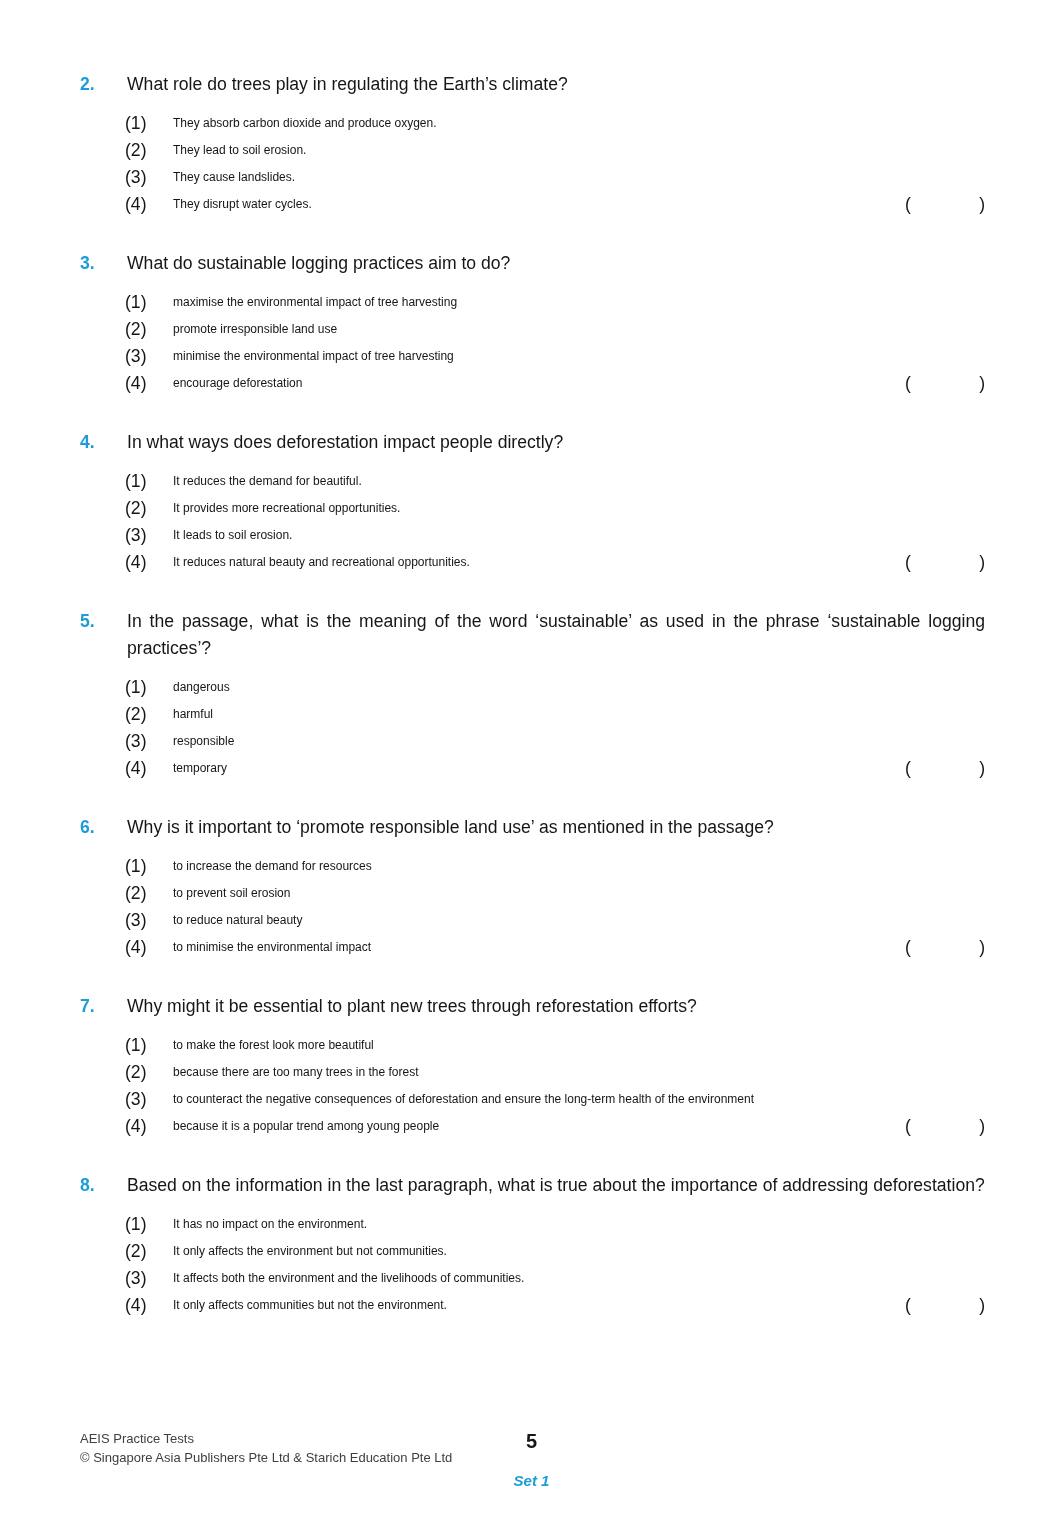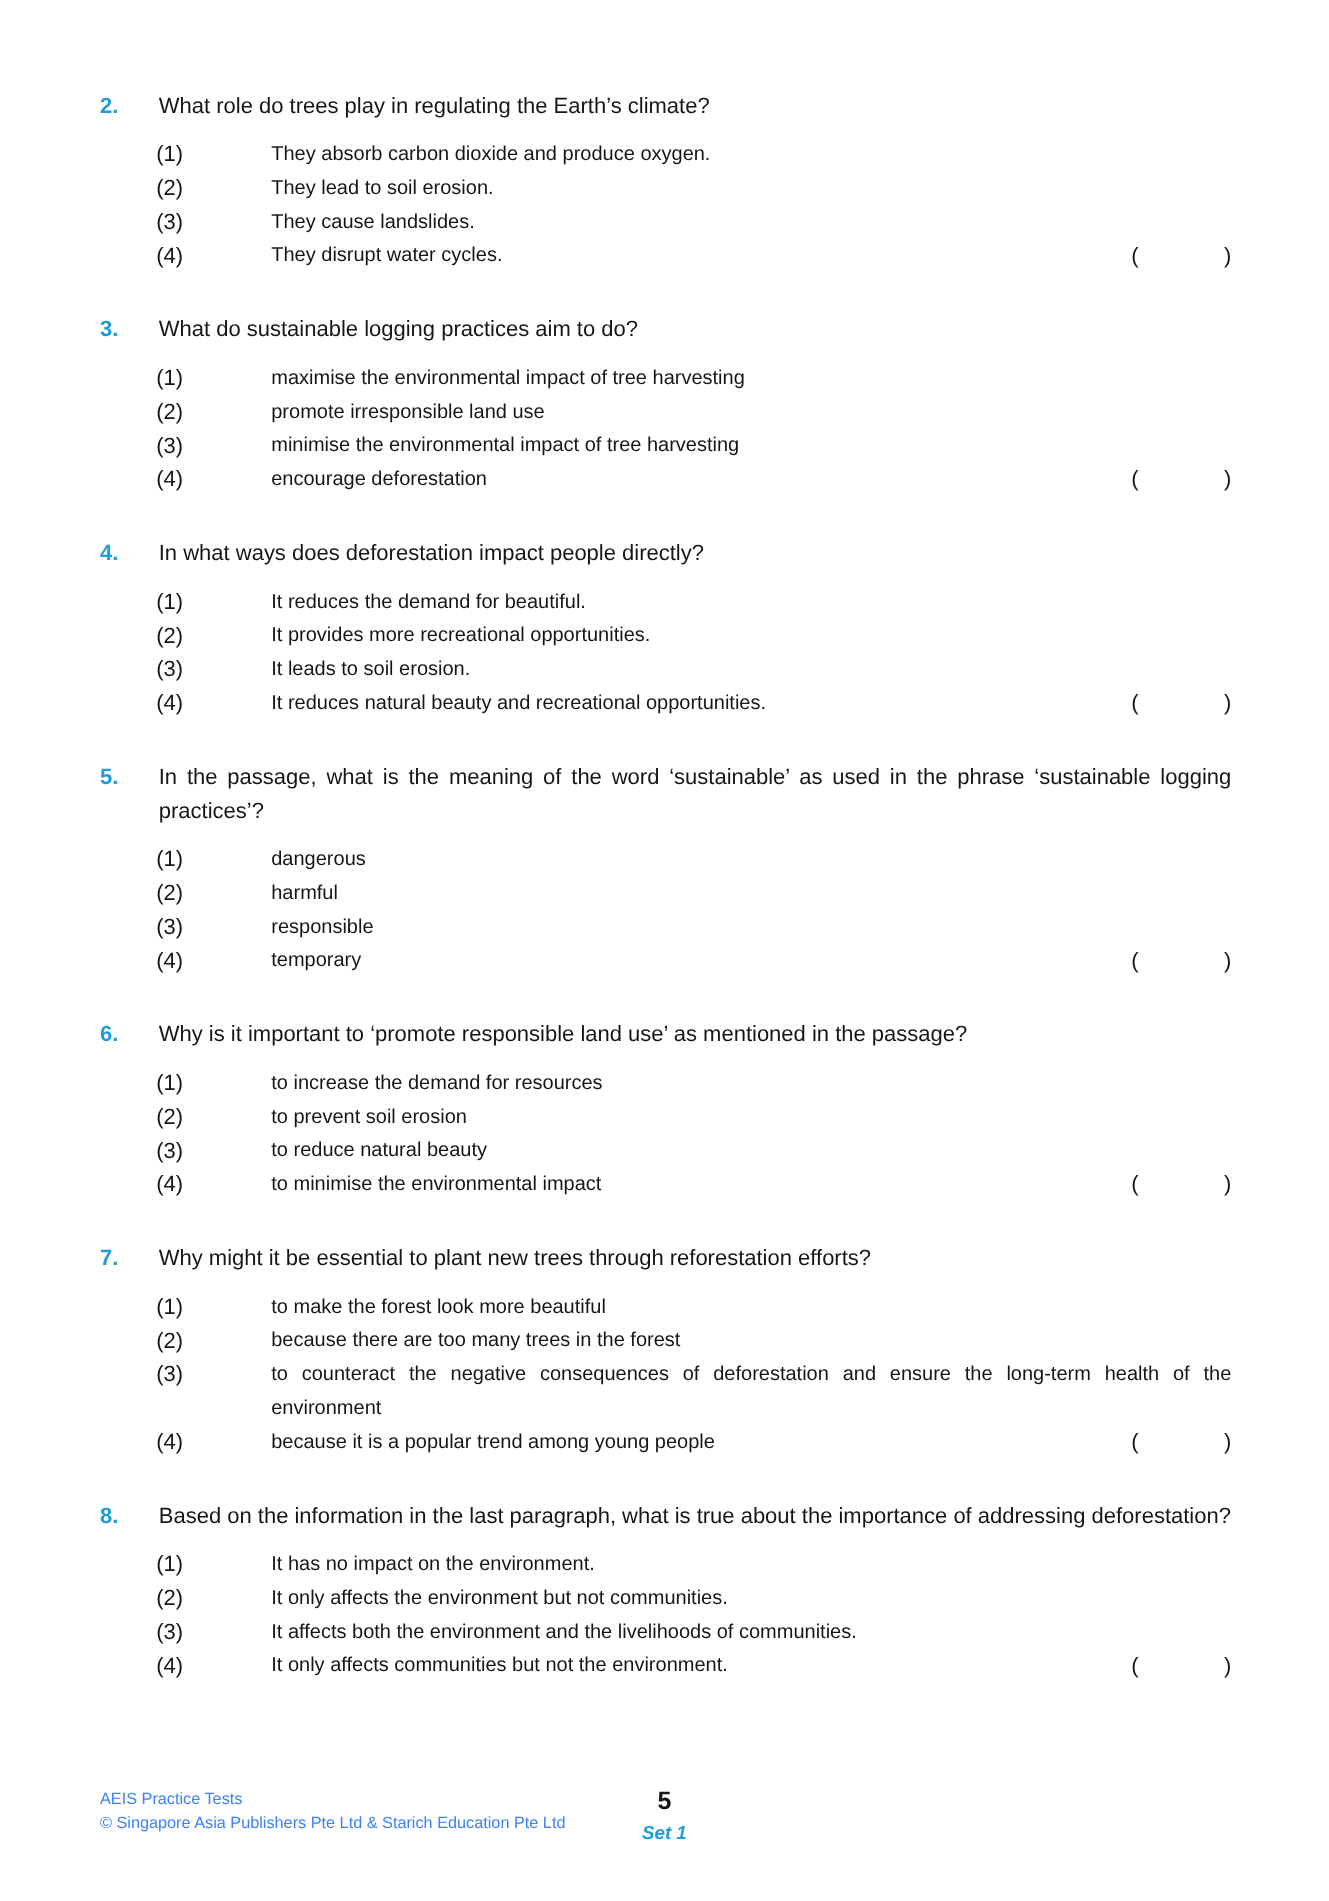--- a/index.html
+++ b/index.html
@@ -45,63 +45,62 @@
     display: flex;
     align-items: flex-start;
   }
   .opt-num {
     flex: 0 0 48px;
     font-size: 17.6px;
     line-height: 27px;
   }
   .opt-text {
     flex: 1;
-    font-size: 16px;
+    font-size: 12px;
     line-height: 27px;
     text-align: justify;
-    margin-left: 44px;
   }
   .answer-bracket {
     position: absolute;
     right: 0;
     top: 0;
     width: 80px;
     display: flex;
     justify-content: space-between;
     font-size: 17.6px;
     line-height: 27px;
     color: #161616;
   }
   .footer-left {
     position: absolute;
     left: 80px;
     top: 1430px;
     font-size: 13px;
     line-height: 18.5px;
-    color: #3b82f6;
+    color: #404040;
   }
   .footer-center {
     position: absolute;
     left: 0;
     right: 0;
     top: 1429px;
     text-align: center;
   }
   .page-number {
     font-size: 20px;
     font-weight: 700;
     line-height: 24px;
     color: #161616;
   }
   .set-label {
     font-size: 15px;
     font-weight: 700;
     font-style: italic;
     line-height: 20px;
-    margin-top: 4px;
+    margin-top: 18px;
     color: var(--accent, #1E9CD7);
   }
 </style>
 </head>
 <body>
 
 <main class="content" id="questions">
   <section class="question">
     <div class="q-row">
       <span class="q-num">2.</span>

